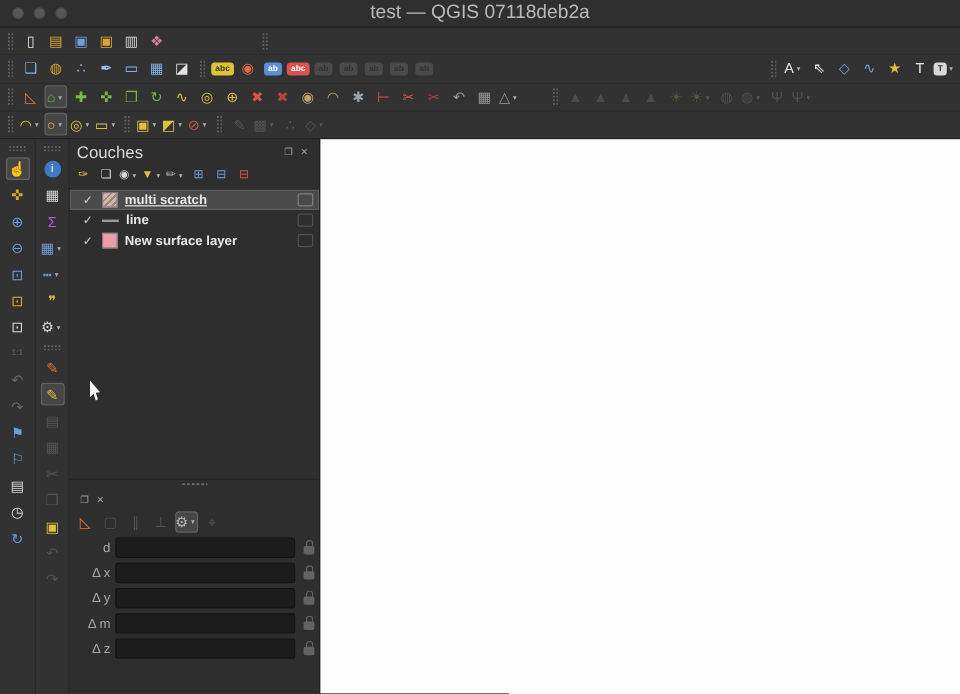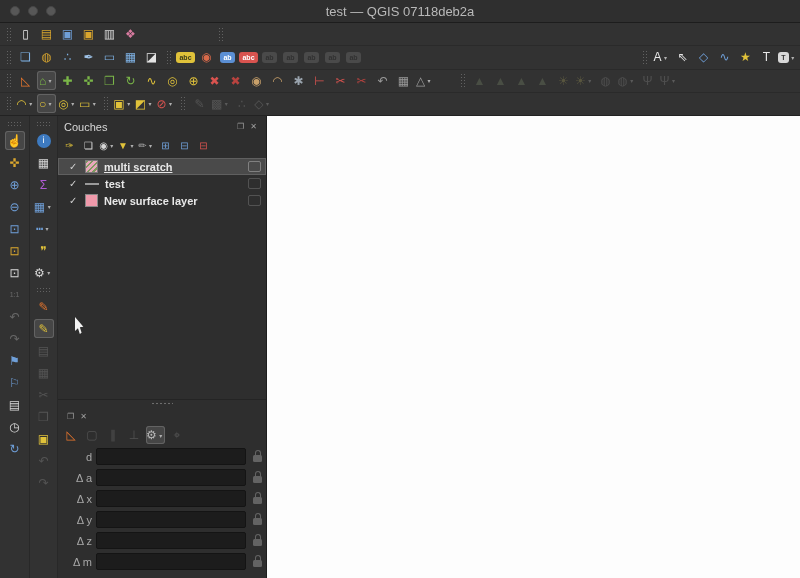--- a/index.html
+++ b/index.html
@@ -2,21 +2,21 @@
 <html><head>
 <meta charset="utf-8">
 <style>
   html,body{margin:0;padding:0;background:#1b1b1b;}
   #app{position:relative;width:800px;height:578px;background:#2e2e2e;overflow:hidden;
        font-family:"Liberation Sans",sans-serif;-webkit-font-smoothing:antialiased;}
   
   .titlebar{height:22px;background:#2f2f2f;border-bottom:1px solid #1d1d1d;display:flex;align-items:center;position:relative;}
   .lights{position:absolute;left:10px;top:6px;display:flex;gap:8px;}
   .light{width:10px;height:10px;border-radius:50%;background:#575757;border:1px solid #464646;box-sizing:border-box;}
-  .wtitle{flex:1;text-align:center;font-size:13px;color:#b9b9b9;}
+  .wtitle{flex:1;text-align:center;font-size:16px;color:#b9b9b9;}
   
   .toolbars{height:92px;background:#323232;border-bottom:1px solid #222;display:flex;flex-direction:column;}
   .tb-row{flex:1;display:flex;align-items:center;padding:0 3px;border-bottom:1px solid #2a2a2a;gap:2px;overflow:hidden;}
   .tb-row:last-child{border-bottom:none;}
   .tbi{min-width:19px;height:19px;border-radius:3px;display:inline-flex;align-items:center;justify-content:center;flex:none;}
   .tbi .g{font-size:12px;line-height:1;display:inline-flex;align-items:center;justify-content:center;}
   .tbi.active{background:#464646;box-shadow:inset 0 0 0 1px #636363;}
   .tbi.disabled{opacity:.32;}
   .g.pill{font-size:7px;font-weight:bold;padding:2px 3px;border-radius:3px;}
   .g.round{width:14px;height:14px;border-radius:50%;font-size:9px;}
@@ -27,21 +27,21 @@
   .tbspacer{flex:1;}
   
   .body{display:flex;height:463px;}
   .strip{background:#323232;display:flex;flex-direction:column;align-items:center;padding-top:3px;gap:3px;box-sizing:border-box;}
   .strip-outer{width:30px;border-right:1px solid #282828;}
   .strip-inner{width:28px;border-right:1px solid #282828;}
   .strip .tbi{min-width:20px;}
   
   .panels{width:209px;background:#2e2e2e;border-right:1px solid #1e1e1e;display:flex;flex-direction:column;box-sizing:border-box;}
   .panel-header{height:17px;display:flex;align-items:center;padding:2px 6px 0 6px;flex:none;}
-  .panel-title{font-size:11px;color:#d8d8d8;flex:1;white-space:nowrap;}
+  .panel-title{font-size:14px;color:#d8d8d8;flex:1;white-space:nowrap;}
   .ph-btn{font-size:8px;color:#9f9f9f;width:13px;text-align:center;}
   .layers-panel{height:283px;display:flex;flex-direction:column;border-bottom:1px solid #242424;flex:none;}
   .lp-toolbar{display:flex;align-items:center;padding:2px 3px;gap:2px;flex:none;}
   .lp-toolbar .tbi{min-width:17px;height:17px;}
   .lp-toolbar .tbi .g{font-size:10px;}
   #layer-list{flex:1;overflow:hidden;padding-top:2px;}
   .layer-row{height:17px;display:flex;align-items:center;padding:0 5px 0 11px;gap:6px;font-size:11px;font-weight:bold;color:#e8e8e8;}
   .layer-row.selected{background:#4a4a4a;box-shadow:inset 0 0 0 1px #606060;}
   .chk{color:#cfcfcf;font-size:10px;width:10px;flex:none;font-weight:normal;}
   .sym{width:13px;height:13px;flex:none;box-sizing:border-box;}
@@ -484,21 +484,21 @@
         <div id="layer-list">
             <div class="layer-row selected">
               <span class="chk">✓</span>
               <span class="sym sym-fill-hatched"></span>
               <span class="lname current">multi scratch</span>
               <span class="lind bright"></span>
             </div>
             <div class="layer-row">
               <span class="chk">✓</span>
               <span class="sym sym-line"></span>
-              <span class="lname">test</span>
+              <span class="lname">line</span>
               <span class="lind"></span>
             </div>
             <div class="layer-row">
               <span class="chk">✓</span>
               <span class="sym sym-fill-pink"></span>
               <span class="lname">New surface layer</span>
               <span class="lind"></span>
             </div>
           </div>
       </div>
@@ -534,54 +534,47 @@
           </div>
         <div id="dg-rows">
             <div class="dg-row">
               <span class="dg-label">d</span>
               <input class="dg-input" readonly="" style="">
               <span class="lock-btn">
                 <span class="lockicon"></span>
               </span>
             </div>
             <div class="dg-row">
-              <span class="dg-label">Δ a</span>
-              <input class="dg-input" readonly="" style="">
-              <span class="lock-btn">
-                <span class="lockicon"></span>
-              </span>
-            </div>
-            <div class="dg-row">
               <span class="dg-label">Δ x</span>
               <input class="dg-input" readonly="" style="">
               <span class="lock-btn">
                 <span class="lockicon"></span>
               </span>
             </div>
             <div class="dg-row">
               <span class="dg-label">Δ y</span>
               <input class="dg-input" readonly="" style="">
               <span class="lock-btn">
                 <span class="lockicon"></span>
               </span>
             </div>
             <div class="dg-row">
+              <span class="dg-label">Δ m</span>
+              <input class="dg-input" readonly="" style="">
+              <span class="lock-btn">
+                <span class="lockicon"></span>
+              </span>
+            </div>
+            <div class="dg-row">
               <span class="dg-label">Δ z</span>
               <input class="dg-input" readonly="" style="">
               <span class="lock-btn">
                 <span class="lockicon"></span>
               </span>
             </div>
-            <div class="dg-row">
-              <span class="dg-label">Δ m</span>
-              <input class="dg-input" readonly="" style="">
-              <span class="lock-btn">
-                <span class="lockicon"></span>
-              </span>
-            </div>
           </div>
       </div>
     </div>
 
     <div class="canvas"></div>
   </div>
 
   <div class="cursor"></div>
 </div>
 

